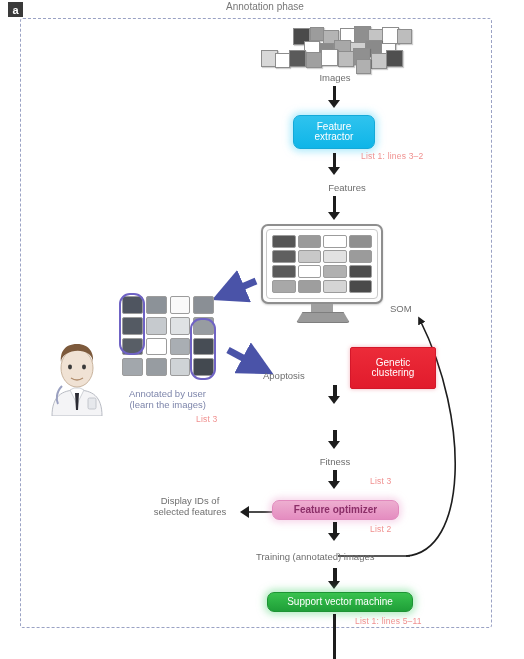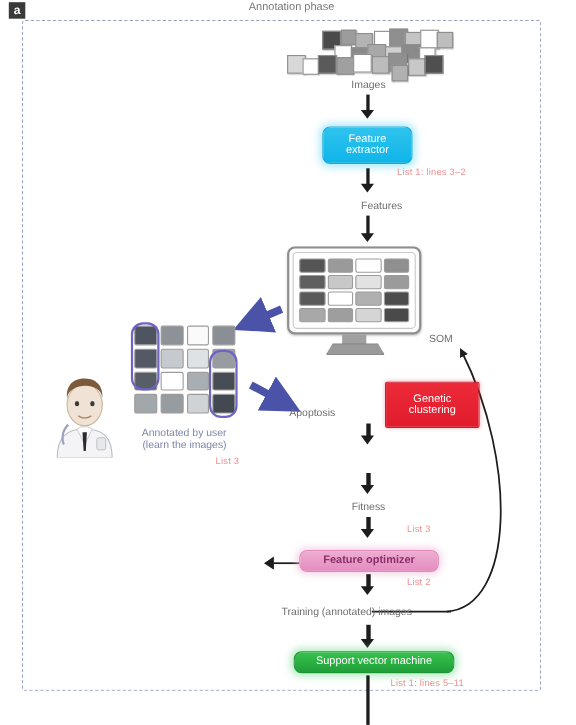--- a/index.html
+++ b/index.html
@@ -307,20 +307,24 @@
   <div>
     <div class="astem" style="left:333px;top:470px;width:4px;height:14px;"></div>
     <div class="ahead" style="left:328px;top:481px;"></div>
   </div>
 
   <div class="pbox pink" style="left:272px;top:500px;width:127px;height:20px;">
     <span>Feature optimizer</span>
   </div>
   <div class="codelabel" style="left:370px;top:524px;">List 2</div>
 
+  <div class="flabel wrap" style="left:140px;top:495px;width:100px;text-align:center;">
+    <span>Display IDs of</span><br>
+    <span>selected features</span>
+  </div>
   <div class="ahead-left" style="left:240px;top:506px;"></div>
 
   <div>
     <div class="astem" style="left:333px;top:522px;width:4px;height:14px;"></div>
     <div class="ahead" style="left:328px;top:533px;"></div>
   </div>
 
   <div class="flabel" style="left:256px;top:551px;">Training (annotated) images</div>
 
   <div>

